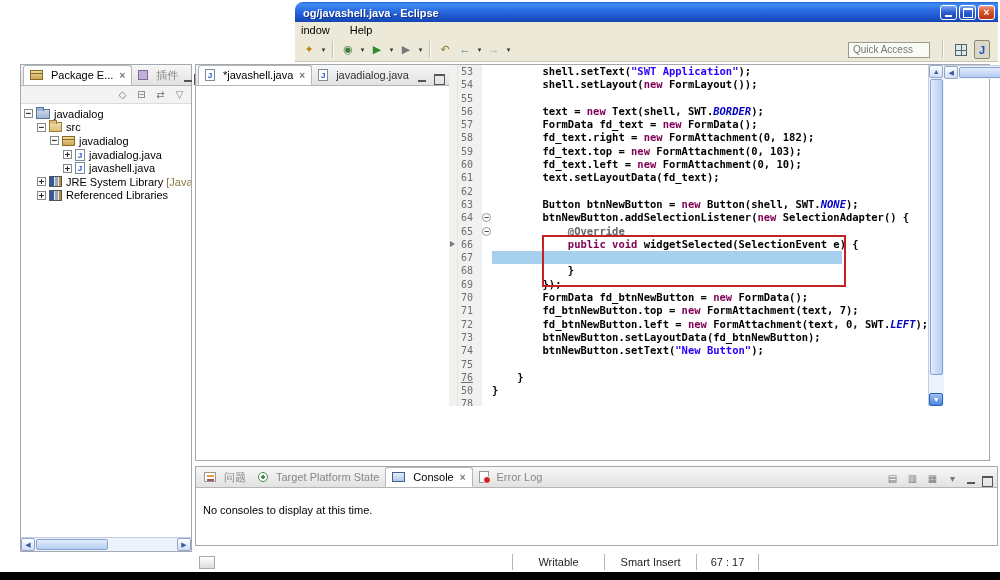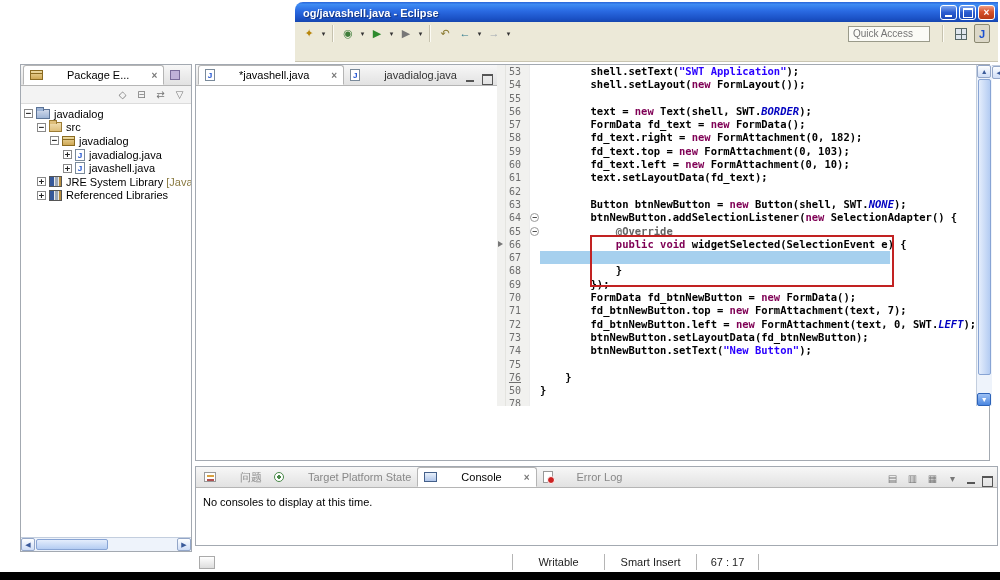--- a/index.html
+++ b/index.html
@@ -36,21 +36,21 @@
   .grid-icon{width:12px;height:12px;border:1px solid #566;position:relative;background:#dfe6ee}
   .grid-icon::before{content:"";position:absolute;left:5px;top:0;width:1px;height:100%;background:#566}
   .grid-icon::after{content:"";position:absolute;top:5px;left:0;height:1px;width:100%;background:#566}
   .persp-btn{display:flex;align-items:center;gap:3px;height:19px;padding:0 4px;margin-left:3px}
   .persp-btn.pressed{border:1px solid #8a8870;background:#dcd8c8;border-radius:2px}
   .jletter{font-weight:bold;color:#1a4fd0;font-size:11px}
 
   
   .tabbar{height:21px;background:linear-gradient(180deg,#f7f7f7,#e2e2e2);
     border-bottom:1px solid #b5b5b5;display:flex;align-items:flex-end;padding-left:2px;flex:none}
-  .vtab{height:20px;display:flex;align-items:center;gap:20px;padding:0 6px;color:#333;white-space:nowrap}
+  .vtab{height:20px;display:flex;align-items:center;gap:4px;padding:0 6px;color:#333;white-space:nowrap}
   .vtab.active{background:#fff;border:1px solid #b5b5b5;border-bottom-color:#fff;
     border-top-left-radius:3px;border-top-right-radius:3px;color:#000}
   .vtab.dim{color:#888}
   .tclose{color:#777;font-size:10px;font-weight:bold;margin-left:2px}
   .tclose::after{content:"×"}
   .tb-spacer{flex:1}
   .vwin{width:15px;height:14px;display:flex;align-items:flex-start;justify-content:center;margin-right:2px}
   .icon-min::after{content:"";width:8px;height:2px;background:#555;margin-top:9px}
   .icon-max::after{content:"";width:9px;height:8px;border:1px solid #555;border-top-width:2px;margin-top:3px}
   .vbtn{min-width:17px;height:16px;display:flex;align-items:center;justify-content:center;
@@ -149,21 +149,21 @@
     z-index:6;pointer-events:none}
   #ed-bottabs{height:19px;background:#ececec;border-top:1px solid #b5b5b5;display:flex;
     align-items:center;padding-left:18px;flex:none}
   .btab{height:100%;display:flex;align-items:center;gap:4px;padding:0 8px;color:#333;
     border-right:1px solid #d4d4d4}
   .btab.active{background:#fff;border-left:1px solid #999;border-right:1px solid #999}
 
   
   #bottom{position:absolute;left:195px;top:466px;width:803px;height:80px;border:1px solid #a3a9b1;
     display:flex;flex-direction:column;background:#fff}
-  #bt-content{flex:1;padding:8px 7px;font-size:11px}
+  #bt-content{flex:1;padding:16px 7px;font-size:11px}
   #console-tools{display:flex;align-items:center;gap:3px;margin-right:2px}
 
   
   #status{position:absolute;left:195px;top:552px;width:805px;height:20px;display:flex;
     align-items:center;font-size:11px;color:#222;background:#fff}
   .st-icon{width:16px;height:13px;margin-left:4px;border:1px solid #aaa;
     background:linear-gradient(#fff,#ddd);flex:none}
   .st-spacer{flex:1}
   .st-cell{height:16px;display:flex;align-items:center;justify-content:center;
     border-left:1px solid #b5b5b5;flex:none}
@@ -175,20 +175,24 @@
 <body>
 
 <div id="titlebar">
   <span class="title">og/javashell.java - Eclipse</span>
   <span class="wb min"></span>
   <span class="wb max"></span>
   <span class="wb close">×</span>
 </div>
 
 <div id="chrome">
+  <div id="menubar">
+    <span class="menu-item">indow</span>
+    <span class="menu-item">Help</span>
+  </div>
   <div id="toolbar">
     <span id="tb-left">
         <span class="tbtn">
           <span class="tglyph" style="color: rgb(184, 134, 11);">✦</span>
         </span>
         <span class="tcaret">▾</span>
         <span class="tsep"></span>
         <span class="tbtn">
           <span class="tglyph" style="color: rgb(63, 125, 58);">◉</span>
         </span>

